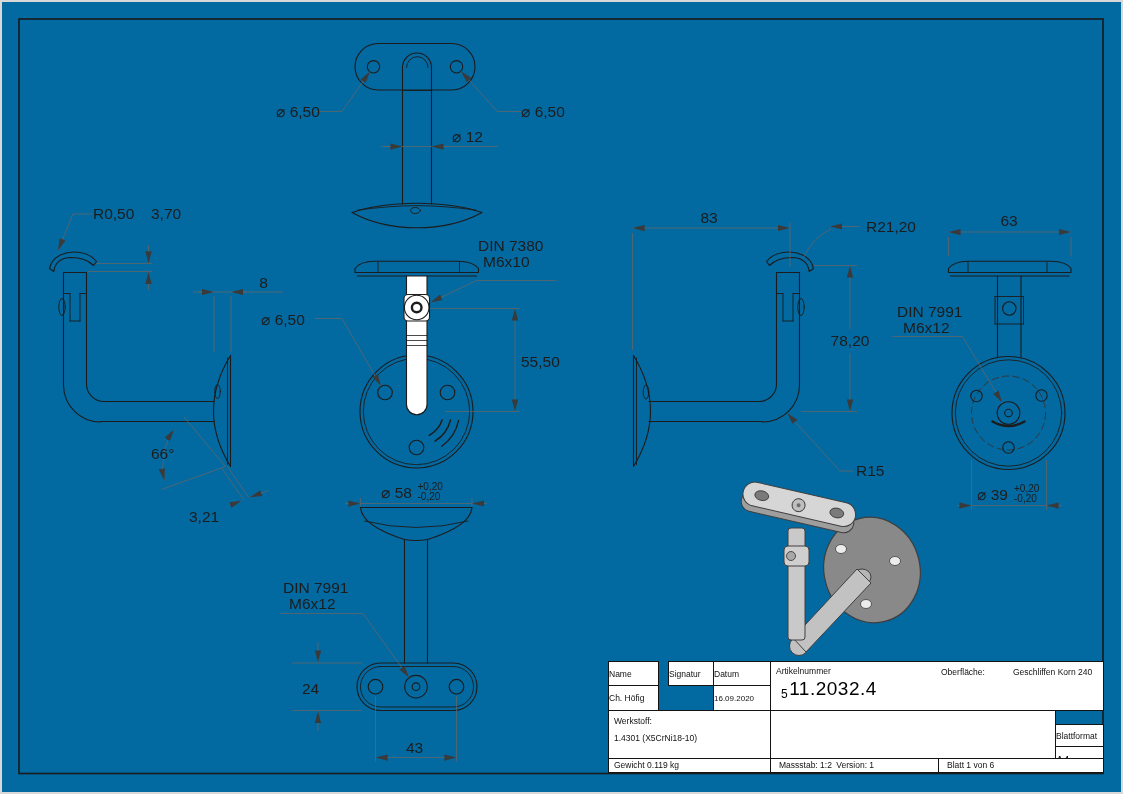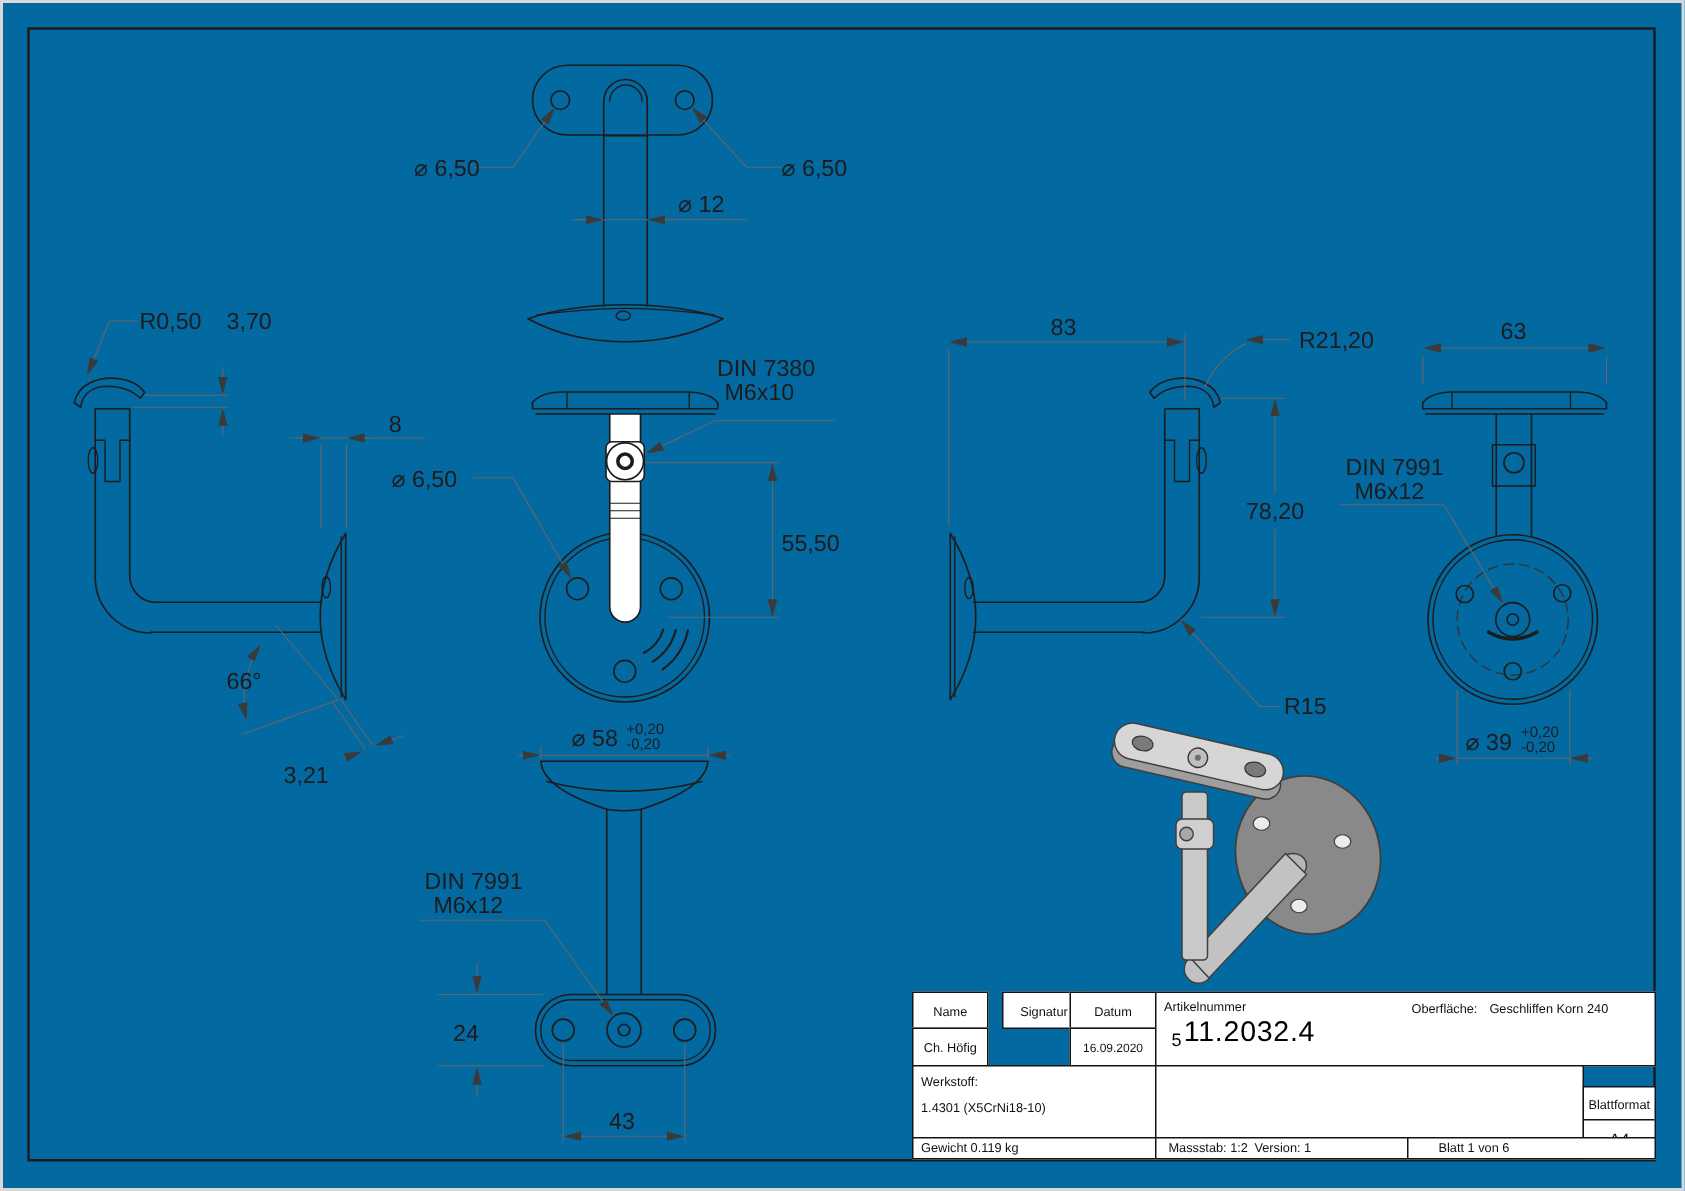--- a/index.html
+++ b/index.html
@@ -7,21 +7,21 @@
         font-family:"Liberation Sans","DejaVu Sans",sans-serif;box-shadow:inset 0 0 0 2px #d8d8d8;}
   svg{position:absolute;left:0;top:0;}
   svg text{fill:#1c1c1c;font-family:"Liberation Sans","DejaVu Sans",sans-serif;}
   .dim{font-size:15.5px;}
   .dimsm{font-size:10px;}
   
   .tb{position:absolute;left:608px;top:661px;width:496px;height:112px;color:#111;}
   .tb-cell{position:absolute;border:1px solid #141414;box-sizing:border-box;background:#fff;}
   .tb-lab{font-size:8.5px;}
   .tb-val{font-size:8.5px;}
-  .cen{display:flex;align-items:center;justify-content:center;text-align:center;}
+  .cen{display:flex;align-items:center;text-align:center;}
   .artnum{position:absolute;left:10px;top:16px;font-size:19px;letter-spacing:.5px;color:#000;}
   .artnum .pre{font-size:12px;position:relative;top:3px;margin-right:1px;}
 </style>
 </head>
 <body>
 
 <div class="page">
 
 <svg width="1123" height="794" viewBox="0 0 1123 794">
   <defs>
@@ -253,34 +253,34 @@
       </div>
 
   <div class="tb-cell" style="left:0;top:49px;width:163px;height:49px;">
     <div class="tb-lab" style="position:absolute;left:5px;top:5px;">Werkstoff:</div>
     <div class="tb-val" style="position:absolute;left:5px;top:22px;">1.4301 (X5CrNi18-10)</div>
   </div>
   <div class="tb-cell tb-val" style="left:0;top:97px;width:163px;height:15px;line-height:13px;padding-left:5px;"><span>Gewicht 0.119 kg</span></div>
 
   <div class="tb-cell" style="left:162px;top:0;width:334px;height:50px;">
     <div class="tb-lab" style="position:absolute;left:5px;top:4px;">Artikelnummer</div>
-    <div style="position:absolute;left:170px;top:5px;display:flex;gap:8px;justify-content:flex-end;">
+    <div style="position:absolute;left:170px;top:5px;display:flex;gap:28px;justify-content:flex-end;">
       <span class="tb-lab">Oberfläche:</span>
       <span class="tb-lab">Geschliffen Korn 240</span>
     </div>
     <div class="artnum"><span class="pre">5</span><span>11.2032.4</span></div>
   </div>
 
   <div class="tb-cell" style="left:162px;top:49px;width:286px;height:49px;"></div>
 
   <div class="tb-cell" style="left:447px;top:63px;width:49px;height:49px;">
     <div class="tb-lab cen" style="position:absolute;left:0;top:0;width:100%;height:22px;">Blattformat</div>
     <div class="cen" style="position:absolute;left:0;bottom:0;width:100%;height:25px;border-top:1px solid #141414;font-size:11px;">A4</div>
   </div>
 
   <div class="tb-cell tb-val" style="left:162px;top:97px;width:169px;height:15px;line-height:13px;padding-left:8px;">
     <span>Massstab: 1:2</span>
     <span style="margin-left:2px;">Version: 1</span>
   </div>
-  <div class="tb-cell tb-val" style="left:330px;top:97px;width:166px;height:15px;line-height:13px;padding-left:20px;"><span>Blatt 1 von 6</span></div>
+  <div class="tb-cell tb-val" style="left:330px;top:97px;width:166px;height:15px;line-height:13px;padding-left:8px;"><span>Blatt 1 von 6</span></div>
 </div>
 
 </div>
 
 </body></html>

